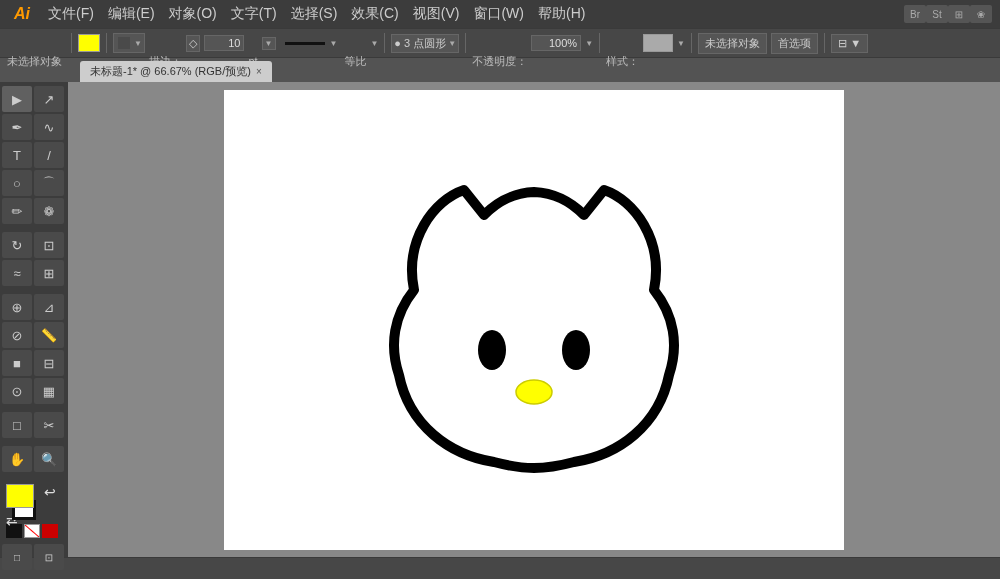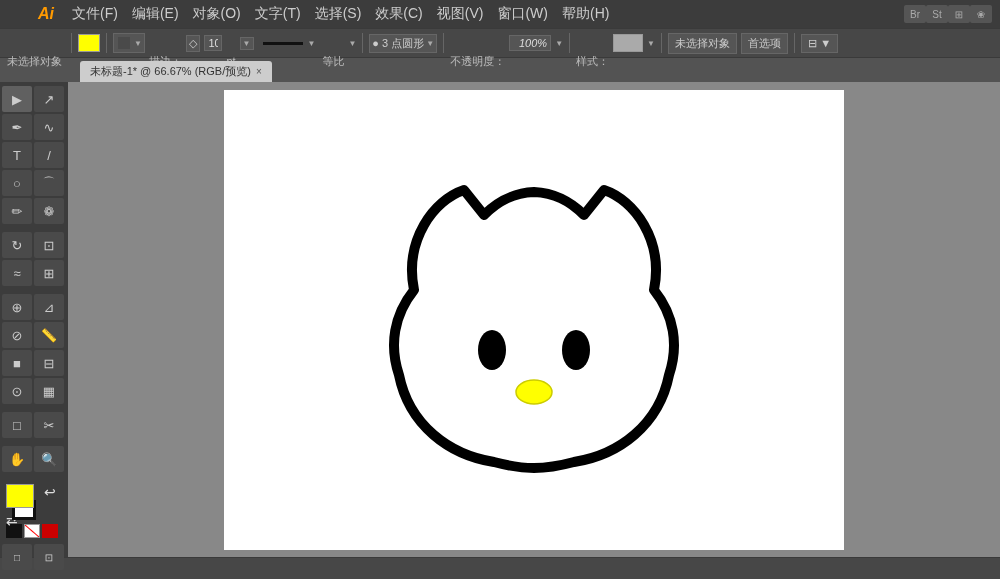--- a/index.html
+++ b/index.html
@@ -14,21 +14,20 @@
       padding: 0 8px;
       gap: 6px;
     }
     #title-bar .ai-logo {
       font-weight: bold;
       font-size: 16px;
       color: #ff9a00;
       font-style: italic;
       width: 28px;
       text-align: center;
-      margin-left: 24px;
     }
     #title-bar .menu-items {
       display: flex;
       gap: 2px;
       flex: 1;
     }
     #title-bar .menu-item {
       padding: 2px 6px;
       color: #ccc;
       font-size: 14px;
@@ -83,21 +82,21 @@
       cursor: pointer;
       white-space: nowrap;
     }
     .dropdown-arrow { font-size: 8px; color: #aaa; }
     .stroke-preview {
       width: 40px; height: 3px;
       background: #111;
       margin: 0 2px;
     }
     .toolbar-input {
-      width: 18px;
+      width: 40px;
       background: #555;
       border: 1px solid #666;
       color: #ddd;
       font-size: 11px;
       padding: 1px 3px;
       text-align: right;
     }
     .toolbar-label { color: #bbb; font-size: 11px; margin-top: 36px; }
 
     
@@ -272,21 +271,21 @@
   </div>
   <span class="toolbar-label">等比</span>
   <span class="dropdown-arrow">▼</span>
   <div class="toolbar-sep"></div>
   <div class="toolbar-dropdown">
     <span>● 3 点圆形</span>
     <span class="dropdown-arrow">▼</span>
   </div>
   <div class="toolbar-sep"></div>
   <span class="toolbar-label">不透明度：</span>
-  <input class="toolbar-input" value="100%" style="width: 42px; font-style: italic;">
+  <input class="toolbar-input" value="100%" style="width: 50px;">
   <span class="dropdown-arrow">▼</span>
   <div class="toolbar-sep"></div>
   <span class="toolbar-label">样式：</span>
   <div class="toolbar-swatch" style="background:#aaa; width:30px;"></div>
   <span class="dropdown-arrow">▼</span>
   <div class="toolbar-sep"></div>
   <button class="toolbar-dropdown" style="padding:2px 6px;">未选择对象</button>
   <button class="toolbar-dropdown" style="padding:2px 6px;">首选项</button>
   <div class="toolbar-sep"></div>
   <button class="toolbar-dropdown" style="padding:2px 6px;">⊟ ▼</button>

